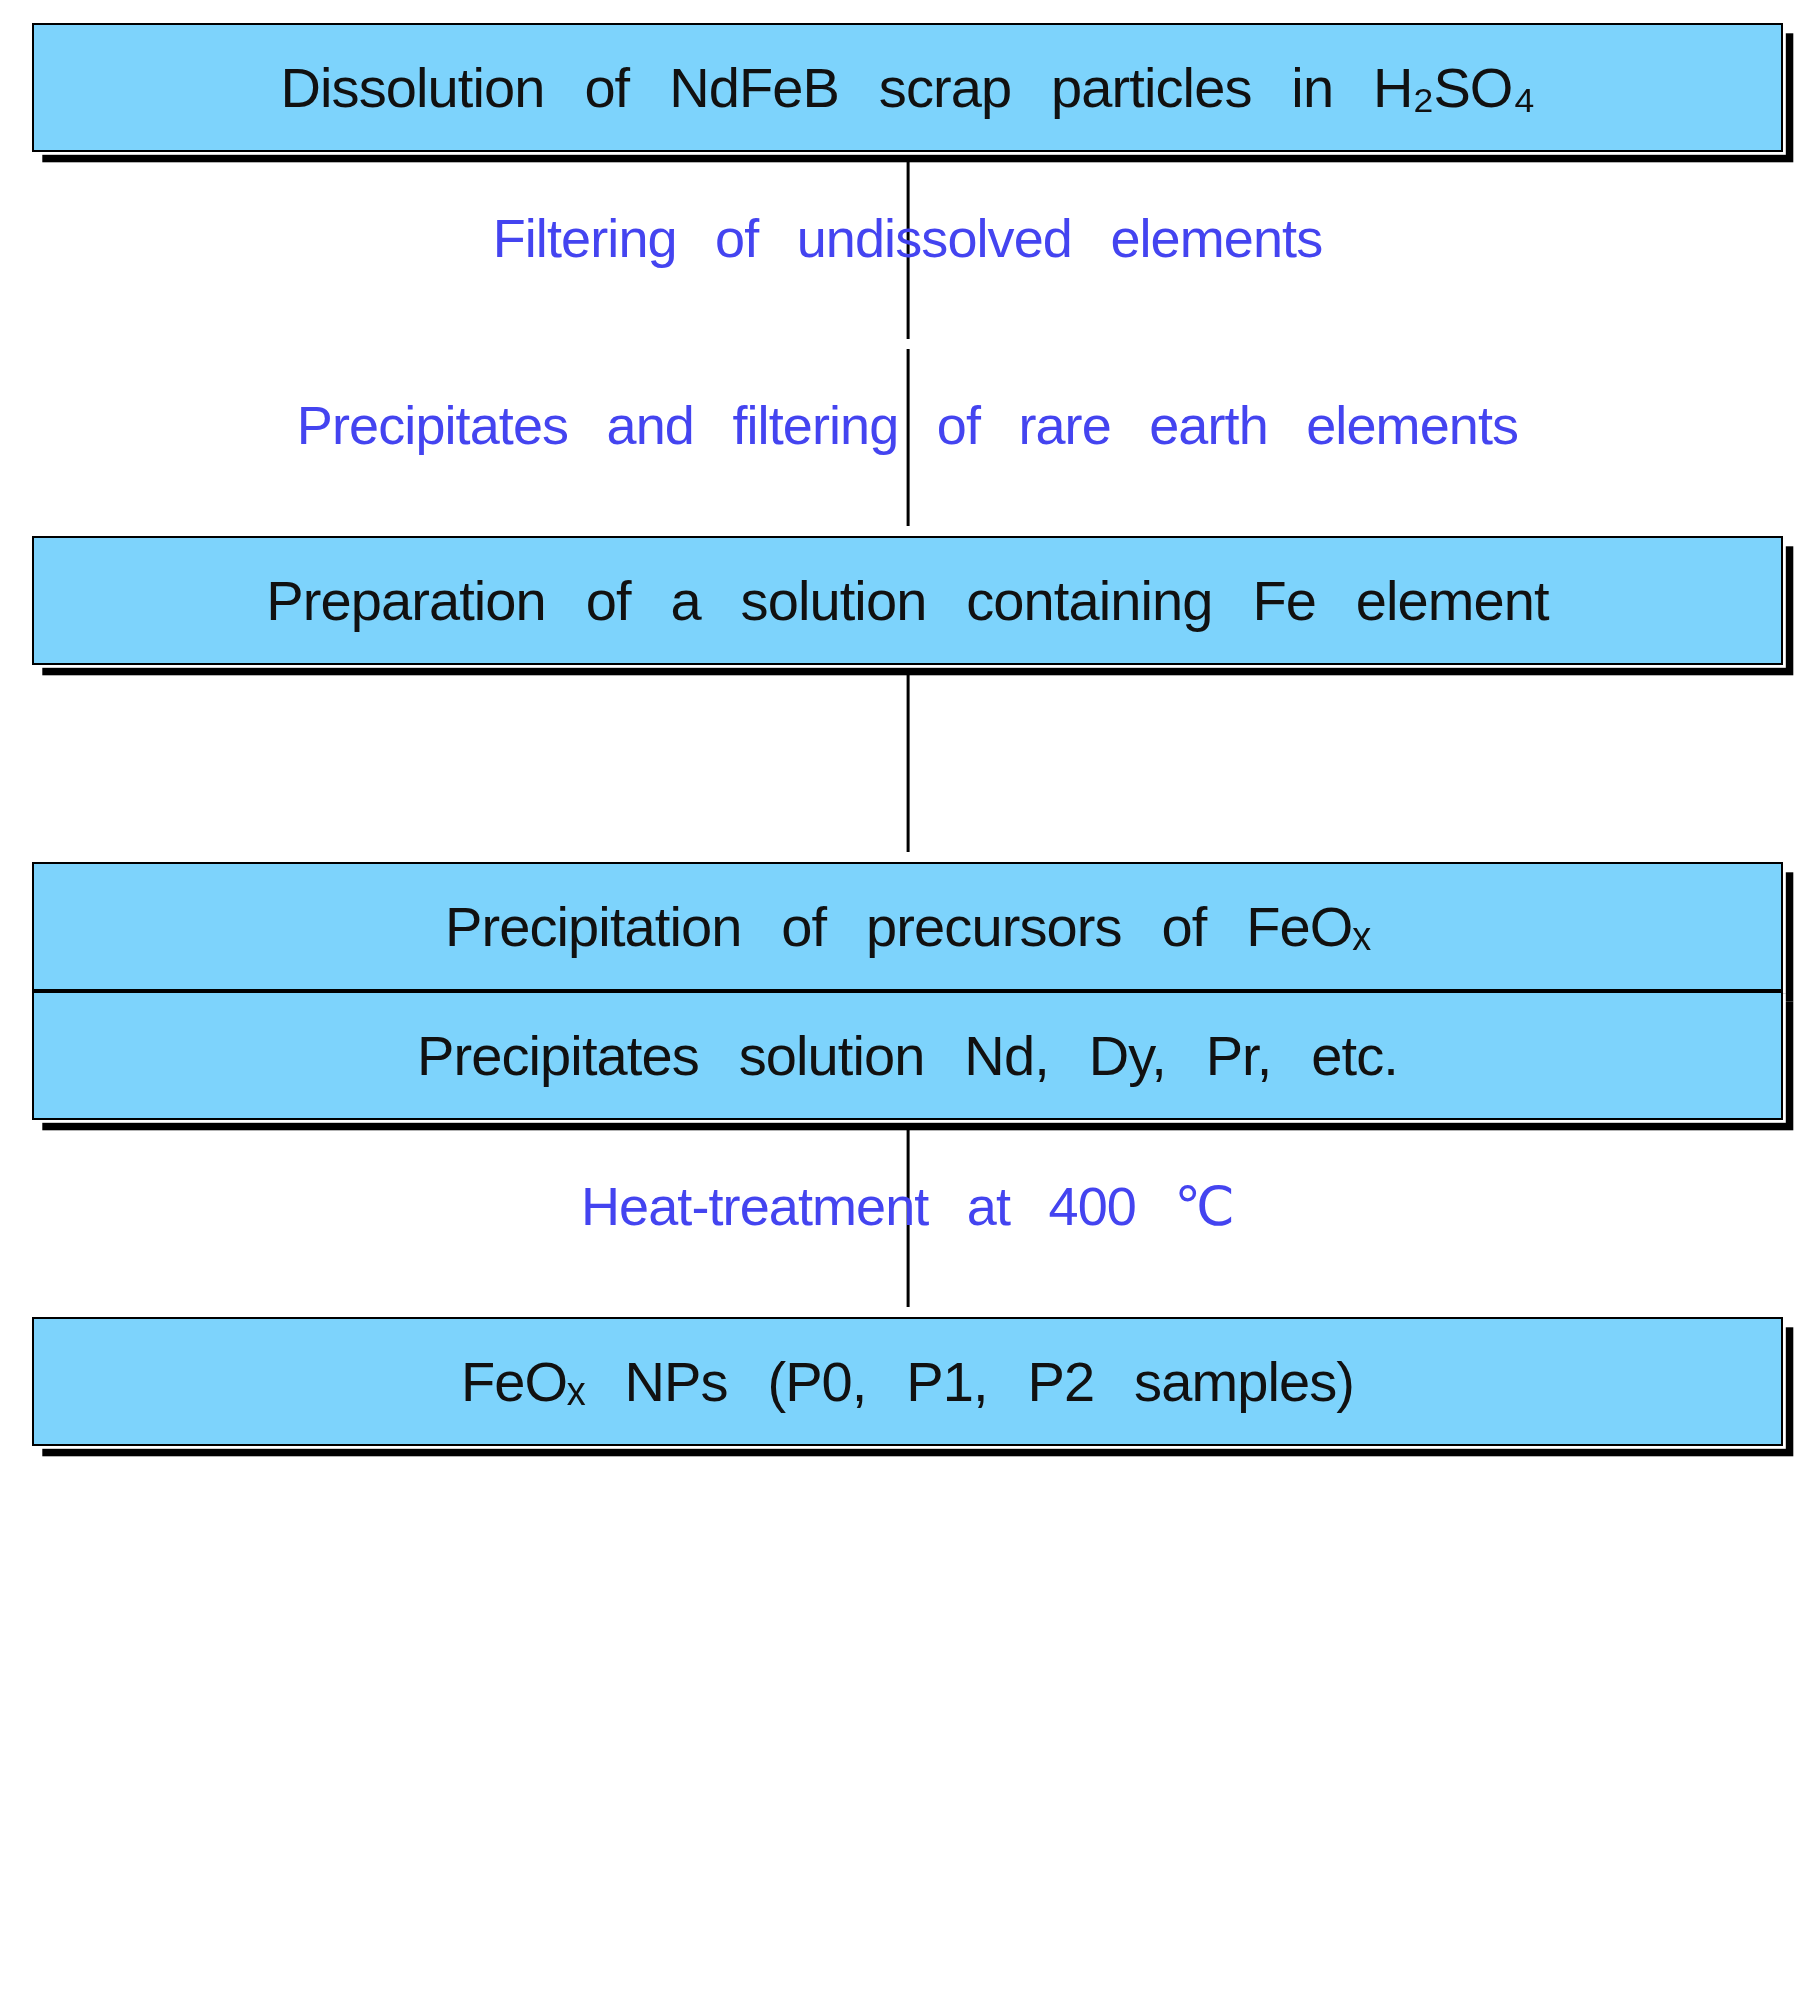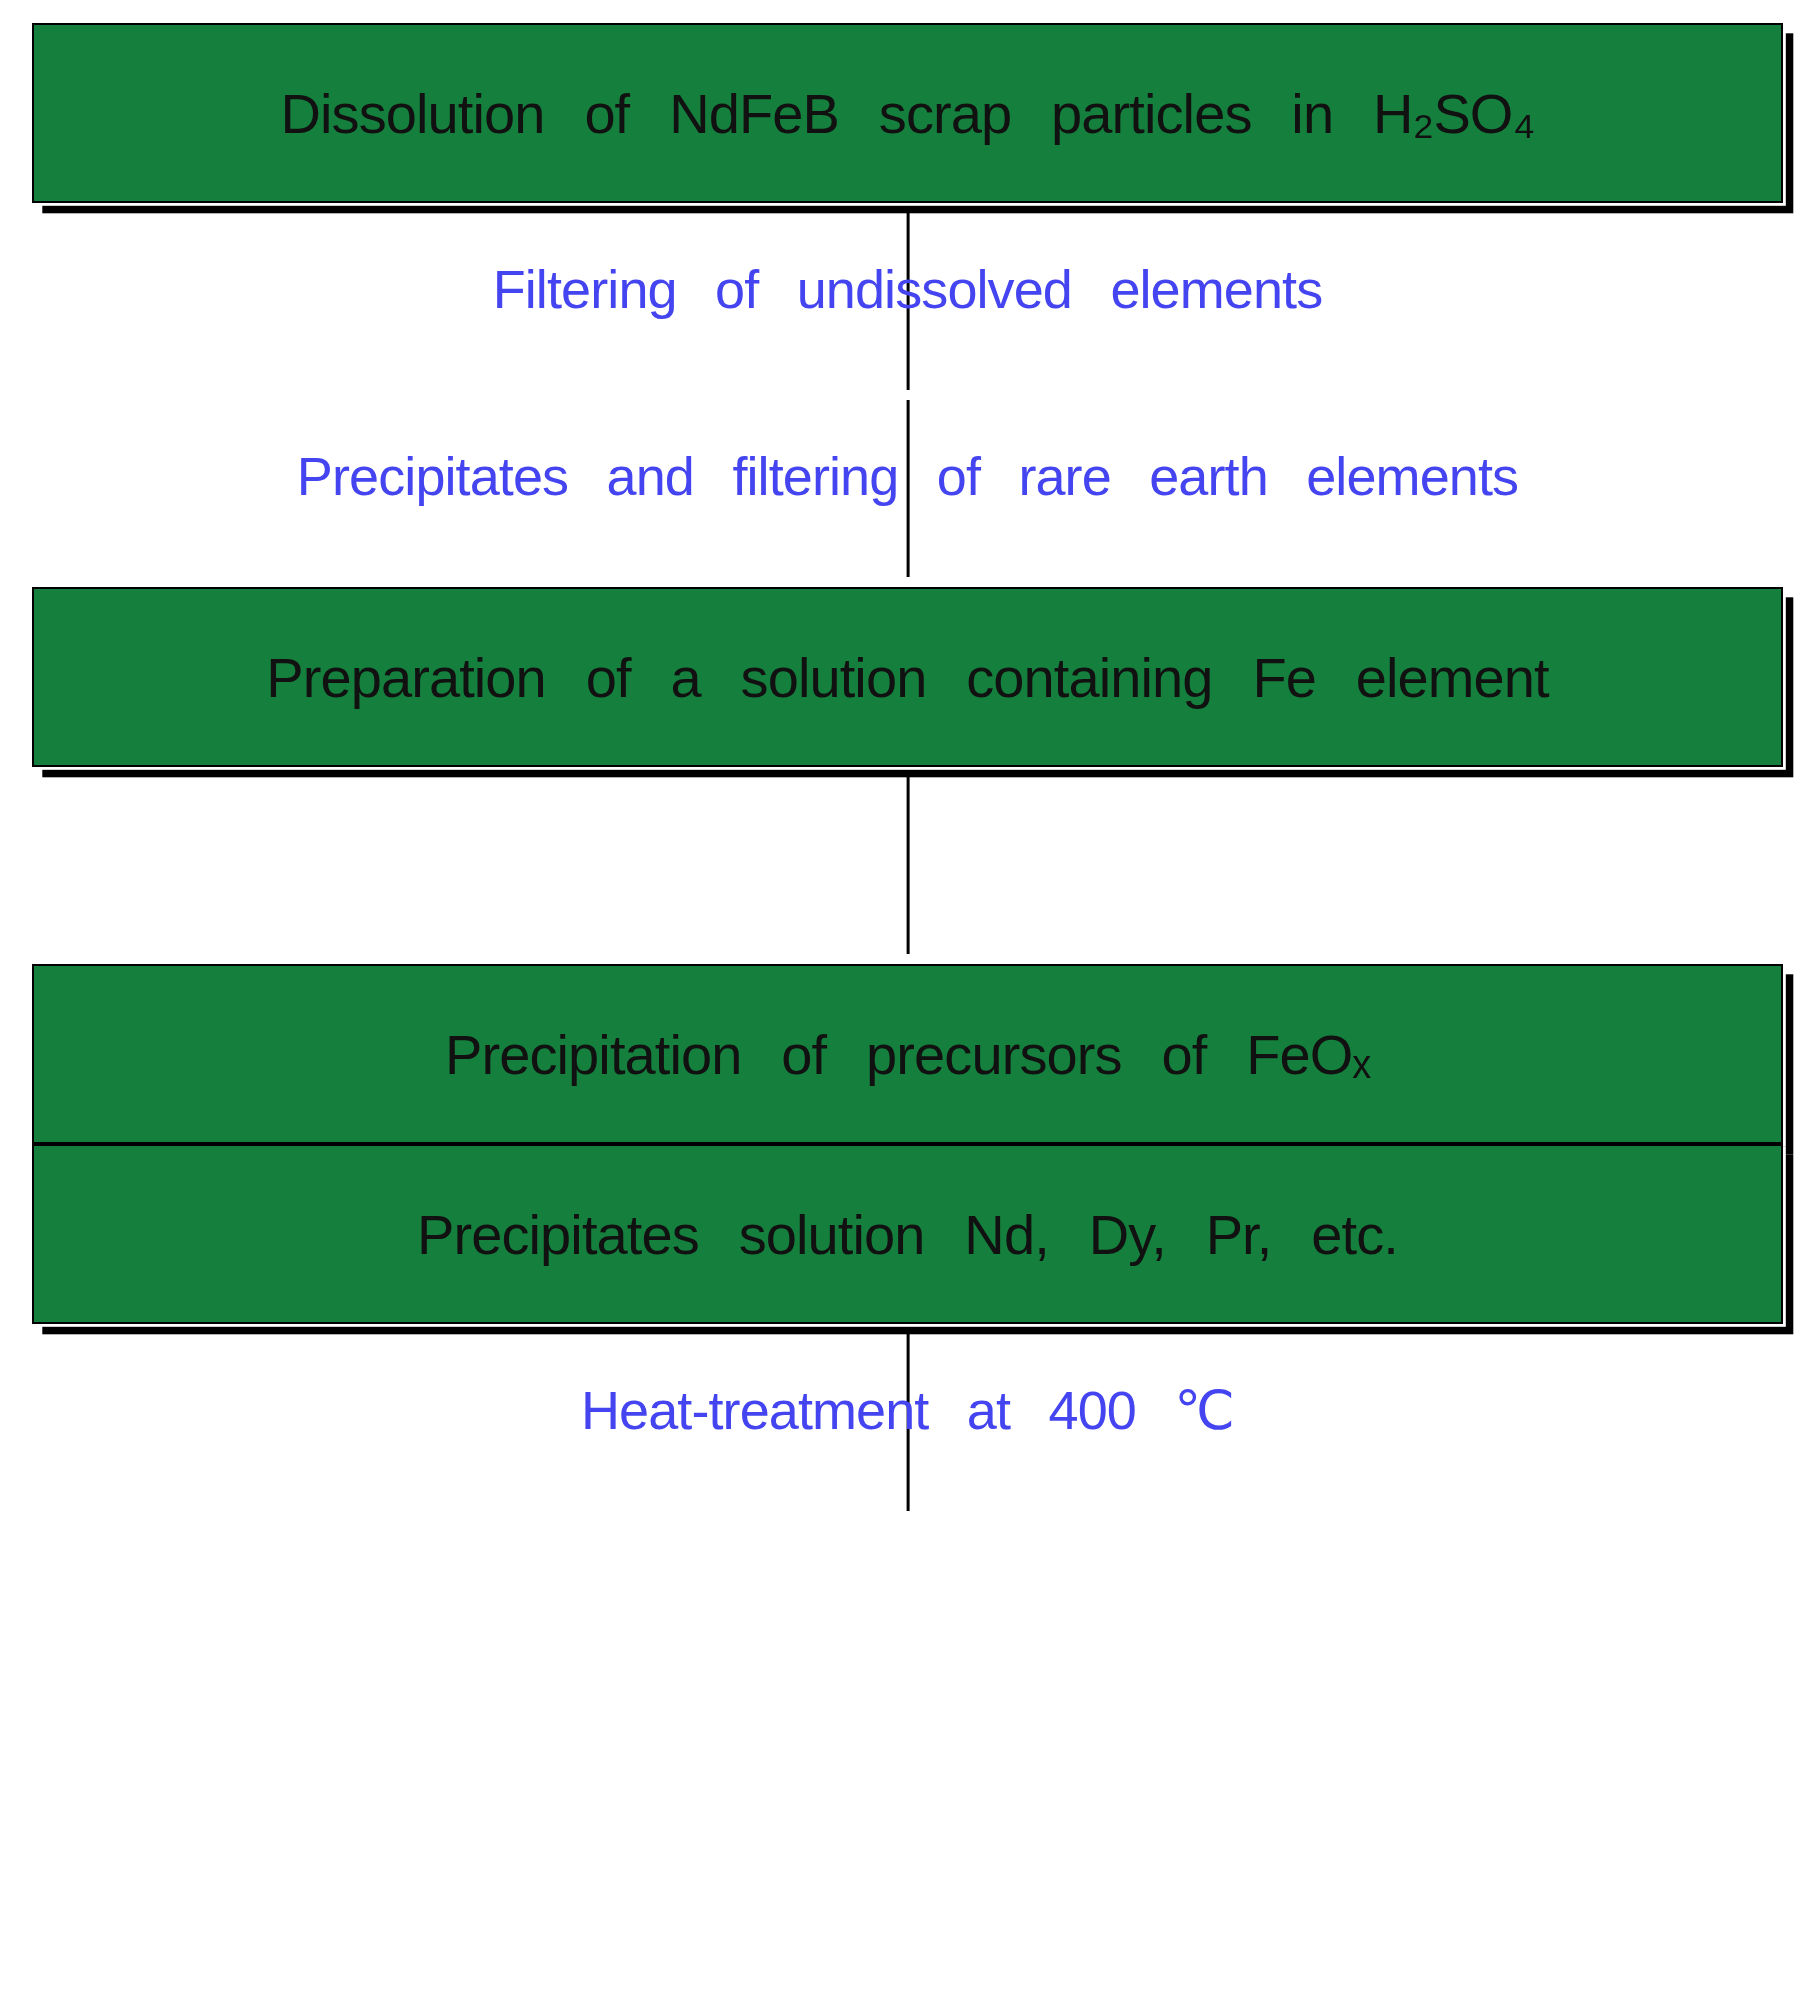--- a/index.html
+++ b/index.html
@@ -13,23 +13,23 @@
   #flowchart {
     position: relative;
     width: 1815px;
     padding-top: 23px;
     box-sizing: border-box;
     font-family: "Liberation Sans", "DejaVu Sans", sans-serif;
   }
   .box {
     position: relative;
     width: 1751px;
-    height: 180px;
+    height: 129px;
     margin: 0 auto;
-    background: #15803d;
+    background: #7dd3fc;
     border: 2.8px solid #000000;
     box-sizing: border-box;
     display: flex;
     align-items: center;
     justify-content: center;
     
     box-shadow: 2.8px 2.8px 0 0 #ffffff, 10.3px 10.3px 0 0 #000000;
     z-index: 2;
   }
   .box-text {
@@ -106,15 +106,18 @@
 
   <div class="box">
     <span class="box-text">Precipitates solution Nd, Dy, Pr, etc.</span>
   </div>
 
   <div class="connector">
     <div class="vline"></div>
     <div class="step-label">Heat-treatment at 400 ℃</div>
   </div>
 
+  <div class="box">
+    <span class="box-text">FeOₓ NPs (P0, P1, P2 samples)</span>
+  </div>
 
 </div>
 
 
 </body></html>

